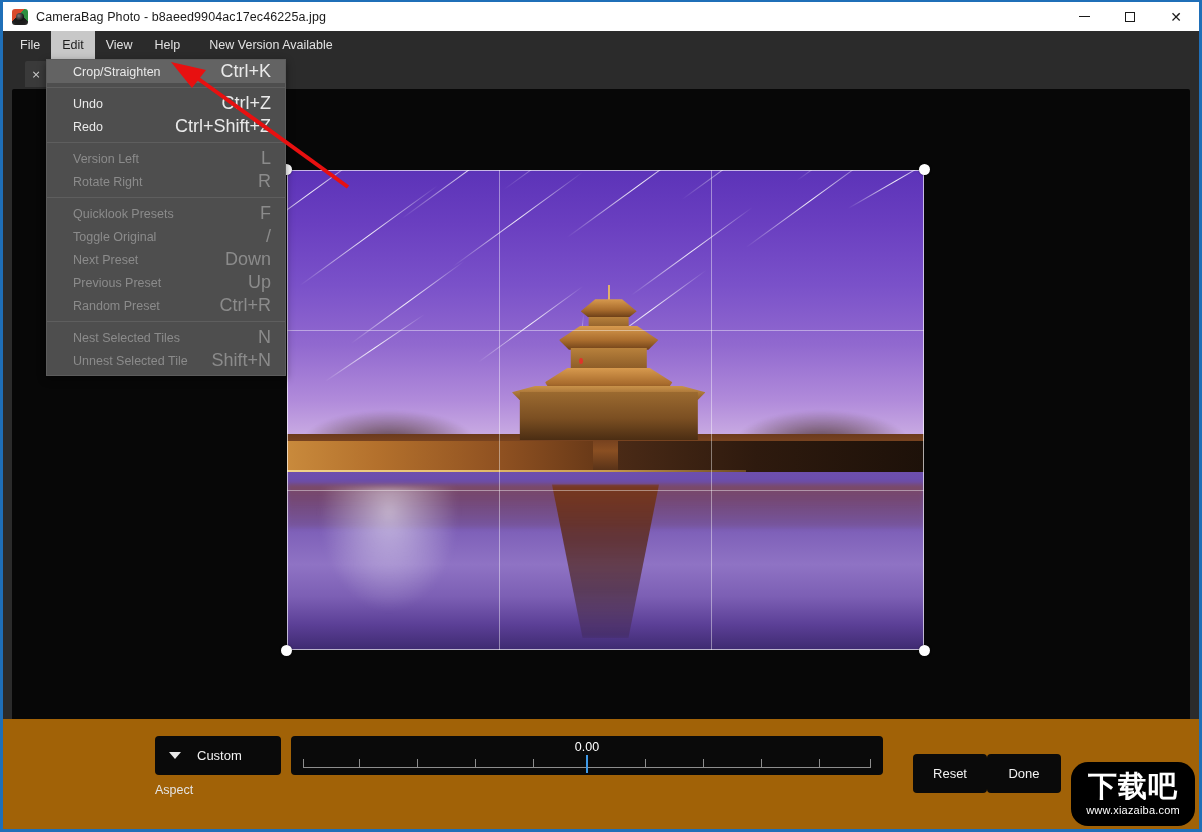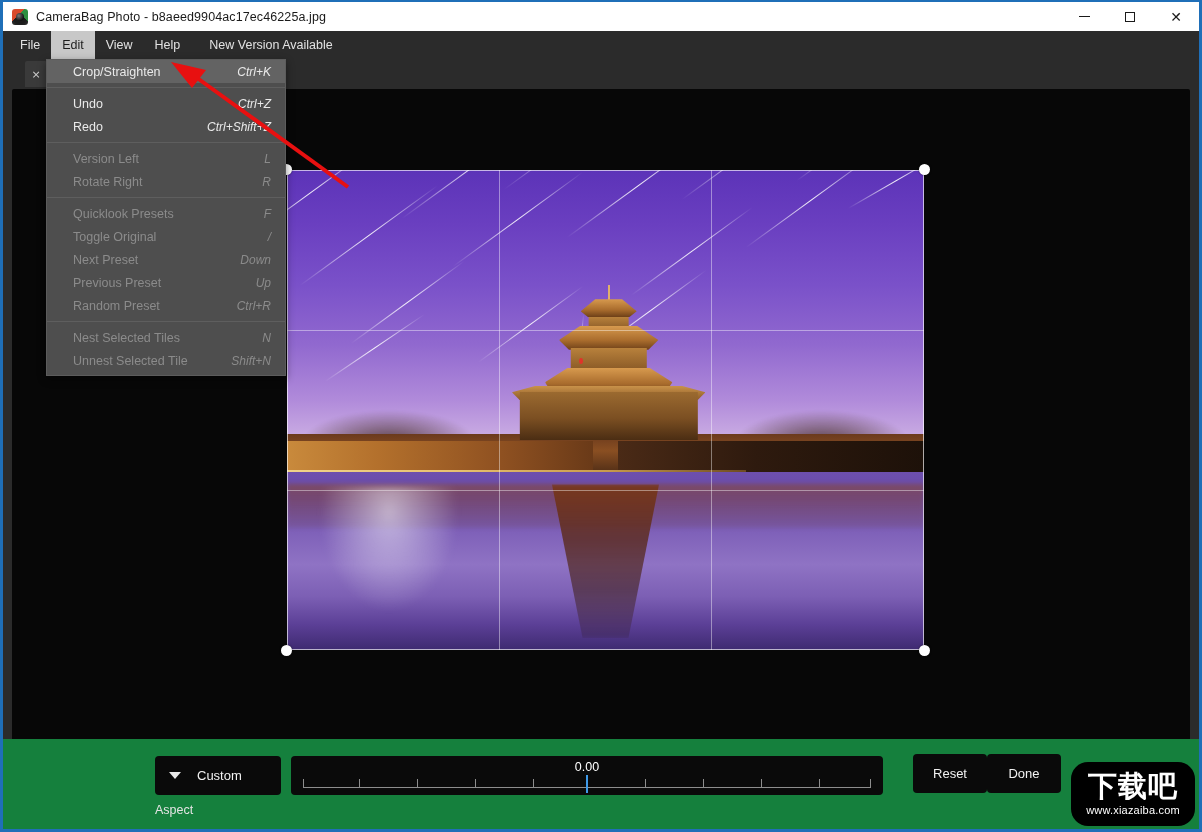--- a/index.html
+++ b/index.html
@@ -242,22 +242,22 @@
     background: #fff; border-radius: 50%;
     box-shadow: 0 0 2px rgba(0,0,0,.6);
   }
   .handle.tl { left: -6px; top: -6px; }
   .handle.tr { right: -6px; top: -6px; }
   .handle.bl { left: -6px; bottom: -6px; }
   .handle.br { right: -6px; bottom: -6px; }
 
   
   .bottombar {
-    position: absolute; left: 0; right: 0; bottom: 0; height: 90px;
-    background: #15803d;
+    position: absolute; left: 0; right: 0; bottom: 0; height: 110px;
+    background: #a16207;
   }
   .aspect-group {
     position: absolute; left: 152px; top: 17px;
     width: 126px;
   }
   .aspect-select {
     width: 126px; height: 39px; background: #0a0a0a;
     border-radius: 4px; display: flex; align-items: center;
     padding-left: 14px; gap: 16px;
   }
@@ -315,21 +315,21 @@
     width: 240px; background: #4e4e4e;
     border: 1px solid #5c5c5c;
     box-shadow: 0 3px 8px rgba(0,0,0,.45);
     z-index: 50; padding-bottom: 3px;
   }
   .mi {
     position: relative; height: 23px; display: flex; align-items: center;
     padding: 0 14px 0 26px; font-size: 12.5px; color: #eaeaea;
   }
   .mi .lbl { flex: 1; }
-  .mi .acc { color: #eaeaea; font-size: 12px; font-style: italic; }
+  .mi .acc { color: #eaeaea; font-size: 18px; }
   .mi.hl { background: #636363; }
   .mi.dis { color: #8b8b8b; }
   .mi.dis .acc { color: #8b8b8b; }
   .msep { height: 1px; background: #5e5e5e; margin: 4px 0; }
 
   
   .arrow-svg {
     position: absolute; left: 0; top: 0; width: 1202px; height: 832px;
     pointer-events: none; z-index: 60;
   }

